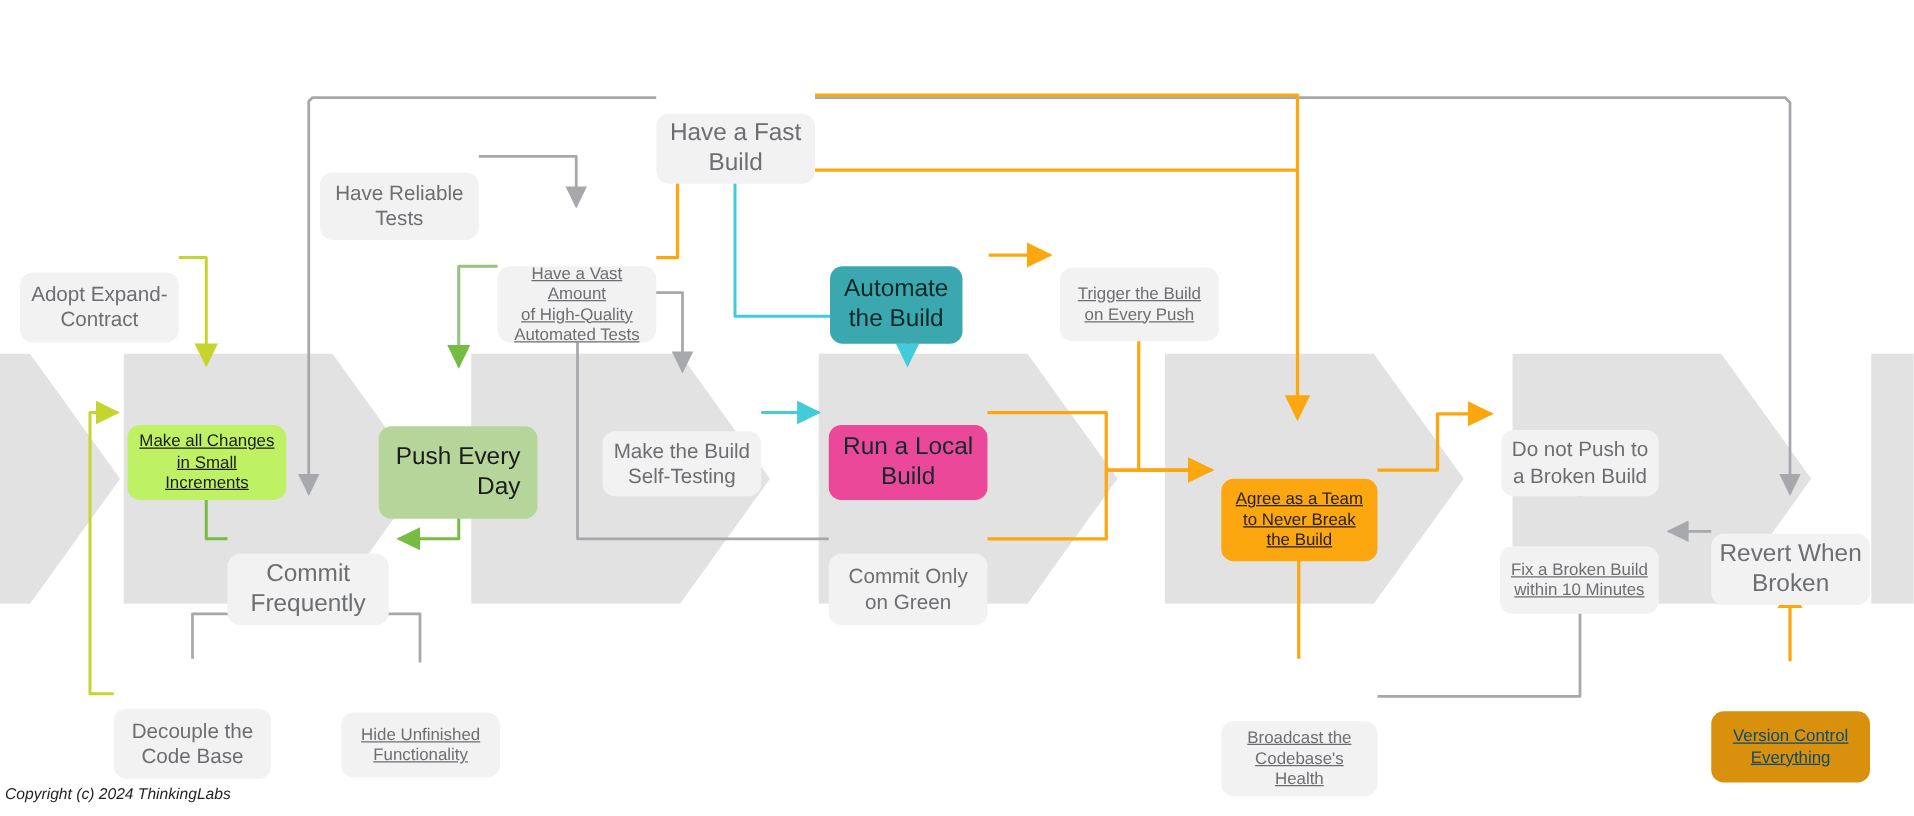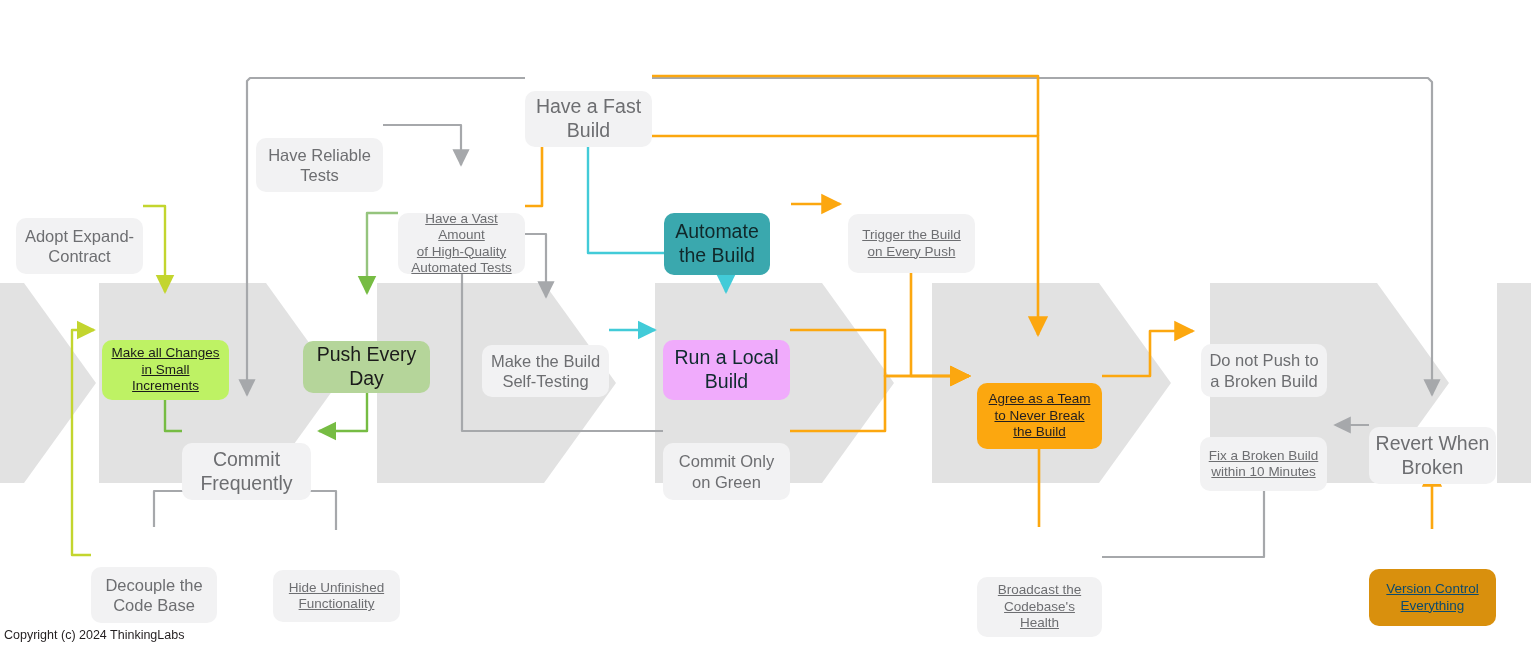--- a/index.html
+++ b/index.html
@@ -55,40 +55,41 @@
   }
   .n-greenlt {
     background: #b5d59a;
     color: #1b1b1b;
   }
   .n-tealdark {
     background: #3aa8ae;
     color: #10282a;
   }
   .n-teal {
-    background: #f0abfc;
+    background: #ec4899;
     color: #0f2b2e;
   }
   .n-orange {
     background: #fca70f;
     color: #231f20;
   }
   .n-orangedark {
     background: #d9900d;
     color: #0c4a6e;
   }
   .fs-sm { font-size: 13.5px; text-decoration: underline; }
   .fs-md { font-size: 16.5px; }
   .fs-lg { font-size: 19.5px; }
   #copyright {
     position: absolute;
     left: 4px;
     top: 628px;
     font-size: 12.5px;
     color: #231f20;
+    font-style: italic;
   }
 </style>
 </head>
 <body>
 
 <div id="stage">
 
   <svg id="bands" viewBox="0 0 1531 653" xmlns="http://www.w3.org/2000/svg">
     <g fill="#e2e2e2">
       <path d="M-60 283 L24 283 L96 383 L24 483 L-60 483 Z"></path>
@@ -194,21 +195,21 @@
       <div class="node n-plain fs-sm" style="left: 398px; top: 173px; width: 127px; height: 61px;">Have a Vast Amount
 of  High-Quality
 Automated Tests</div>
       <div class="node n-tealdark fs-lg" style="left: 664px; top: 173px; width: 106px; height: 62px;">Automate
 the Build</div>
       <div class="node n-plain fs-sm" style="left: 848px; top: 174px; width: 127px; height: 59px;">Trigger the Build
 on Every Push</div>
       <div class="node n-green fs-sm" style="left: 102px; top: 300px; width: 127px; height: 60px;">Make all Changes
 in Small
 Increments</div>
-      <div class="node n-greenlt fs-lg" style="left: 303px; top: 301px; width: 127px; height: 52px;">Push Every
+      <div class="node n-greenlt fs-lg" style="left: 303px; top: 301px; width: 127px; height: 74px; text-align: right;">Push Every
 Day</div>
       <div class="node n-plain fs-md" style="left: 482px; top: 305px; width: 127px; height: 52px;">Make the Build
 Self-Testing</div>
       <div class="node n-teal fs-lg" style="left: 663px; top: 300px; width: 127px; height: 60px;">Run a Local
 Build</div>
       <div class="node n-orange fs-sm" style="left: 977px; top: 343px; width: 125px; height: 66px;">Agree as a Team
 to Never Break
 the Build</div>
       <div class="node n-plain fs-md" style="left: 1201px; top: 304px; width: 126px; height: 53px;">Do not Push to
 a Broken Build</div>

